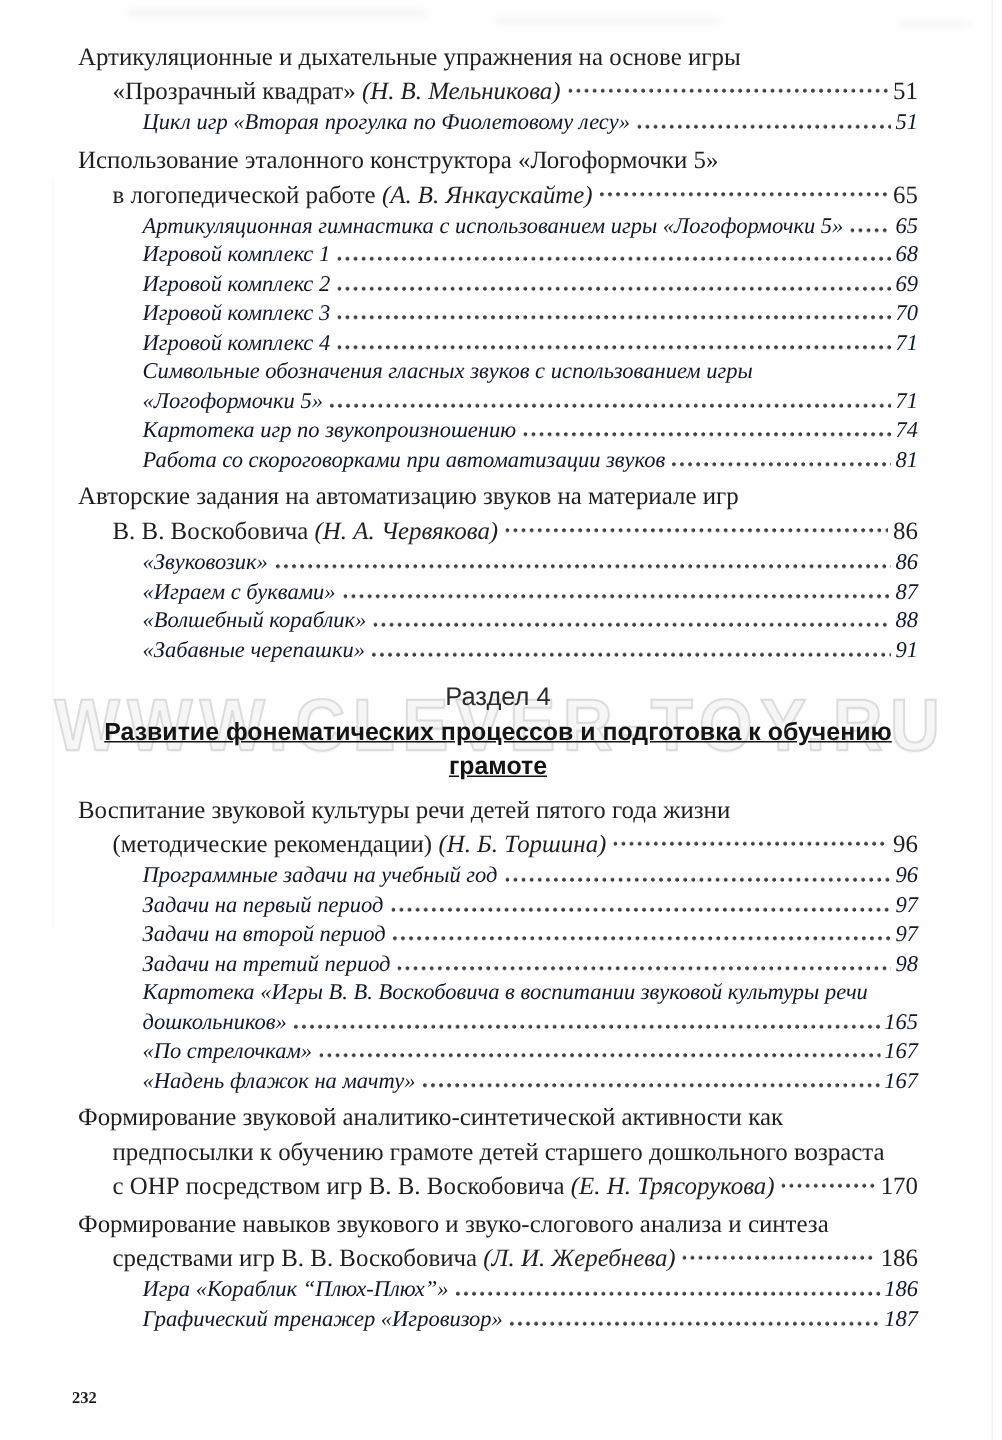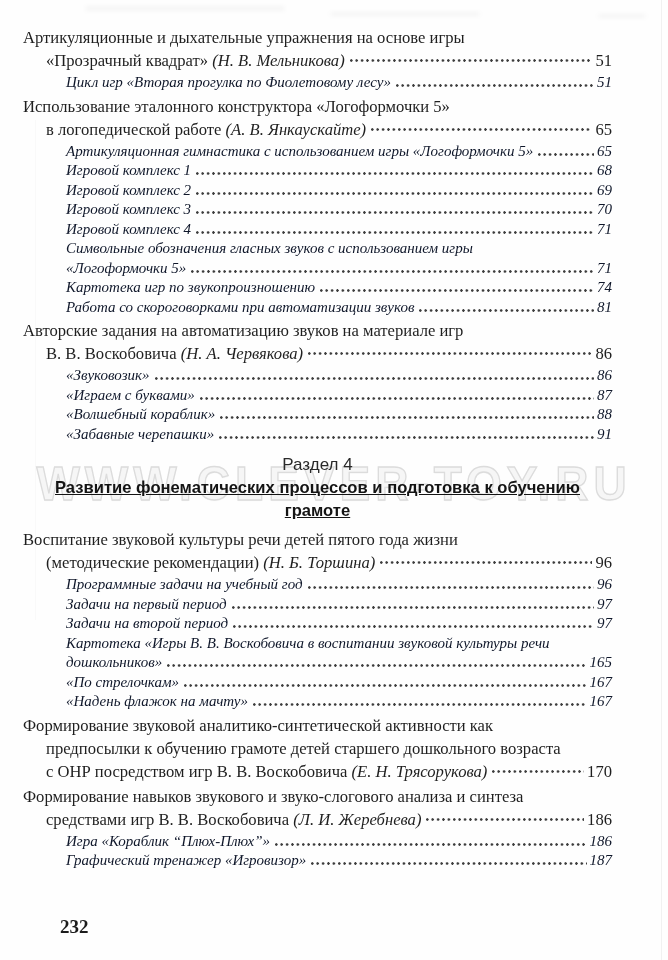--- a/index.html
+++ b/index.html
@@ -18,21 +18,21 @@
 
   .watermark {
     position:absolute; top:456px; left:0; width:100%; text-align:center; z-index:0;
     font-family:"Liberation Sans", sans-serif; font-weight:700;
     font-size:46px; letter-spacing:5px; white-space:nowrap;
     color:#f6f6f6; -webkit-text-stroke:1.3px #dcdcdc;
     text-shadow:0 1px 1px rgba(0,0,0,0.05);
     transform:scaleY(1.06);
   }
 
-  .content { position:relative; z-index:1; padding:24px 56px 0 23px; }
+  .content { position:relative; z-index:1; padding:24px 56px 0 52px; }
 
   .entry { margin:0; }
   .lvl1 { font-size:16.6px; margin:2px 0 1px 0; }
   .lvl1 .line { line-height:23px; }
   .lvl1 .line.cont { padding-left:23px;align-items:center; }
   .lvl2 { font-size:15px; font-style:italic; padding-left:43px; color:#0f172a; }
   .lvl2 .line { line-height:19.5px; }
   .line { display:flex; align-items:baseline; }
   .txt { white-space:nowrap; }
   .it { font-style:italic; }
@@ -46,22 +46,22 @@
   .section-kicker {
     font-family:"Liberation Sans", sans-serif; font-weight:400; font-size:17px;
     text-align:center; line-height:22px; margin-top:10px; color:#2a2a2a;
   }
   .section-title {
     font-family:"Liberation Sans", sans-serif; font-weight:700; font-size:16.6px;
     text-align:center; line-height:23px; margin-bottom:6px; color:#141414;text-decoration:underline;
   }
 
   .footer {
-    position:absolute; left:60px; bottom:22px; z-index:1;
-    font-size:19px; font-weight:600; color:#1c1c1c;
+    position:absolute; left:48px; bottom:22px; z-index:1;
+    font-size:11px; font-weight:600; color:#1c1c1c;
   }
 </style>
 </head>
 <body>
 
 <div class="page">
   <div class="smudge s1"></div>
   <div class="smudge s2"></div>
   <div class="smudge s3"></div>
   <div class="scan-left"></div>
@@ -222,20 +222,27 @@
       </div>
       <div class="entry lvl2">
         <div class="line">
           <span class="txt"><span>Задачи на второй период</span></span>
           <span class="leader"></span>
           <span class="pg">97</span>
         </div>
       </div>
       <div class="entry lvl2">
         <div class="line">
+          <span class="txt"><span>Задачи на третий период</span></span>
+          <span class="leader"></span>
+          <span class="pg">98</span>
+        </div>
+      </div>
+      <div class="entry lvl2">
+        <div class="line">
           <span class="txt"><span>Картотека «Игры В. В. Воскобовича в воспитании звуковой культуры речи</span></span>
         </div>
         <div class="line">
           <span class="txt"><span>дошкольников»</span></span>
           <span class="leader"></span>
           <span class="pg">165</span>
         </div>
       </div>
       <div class="entry lvl2">
         <div class="line">

